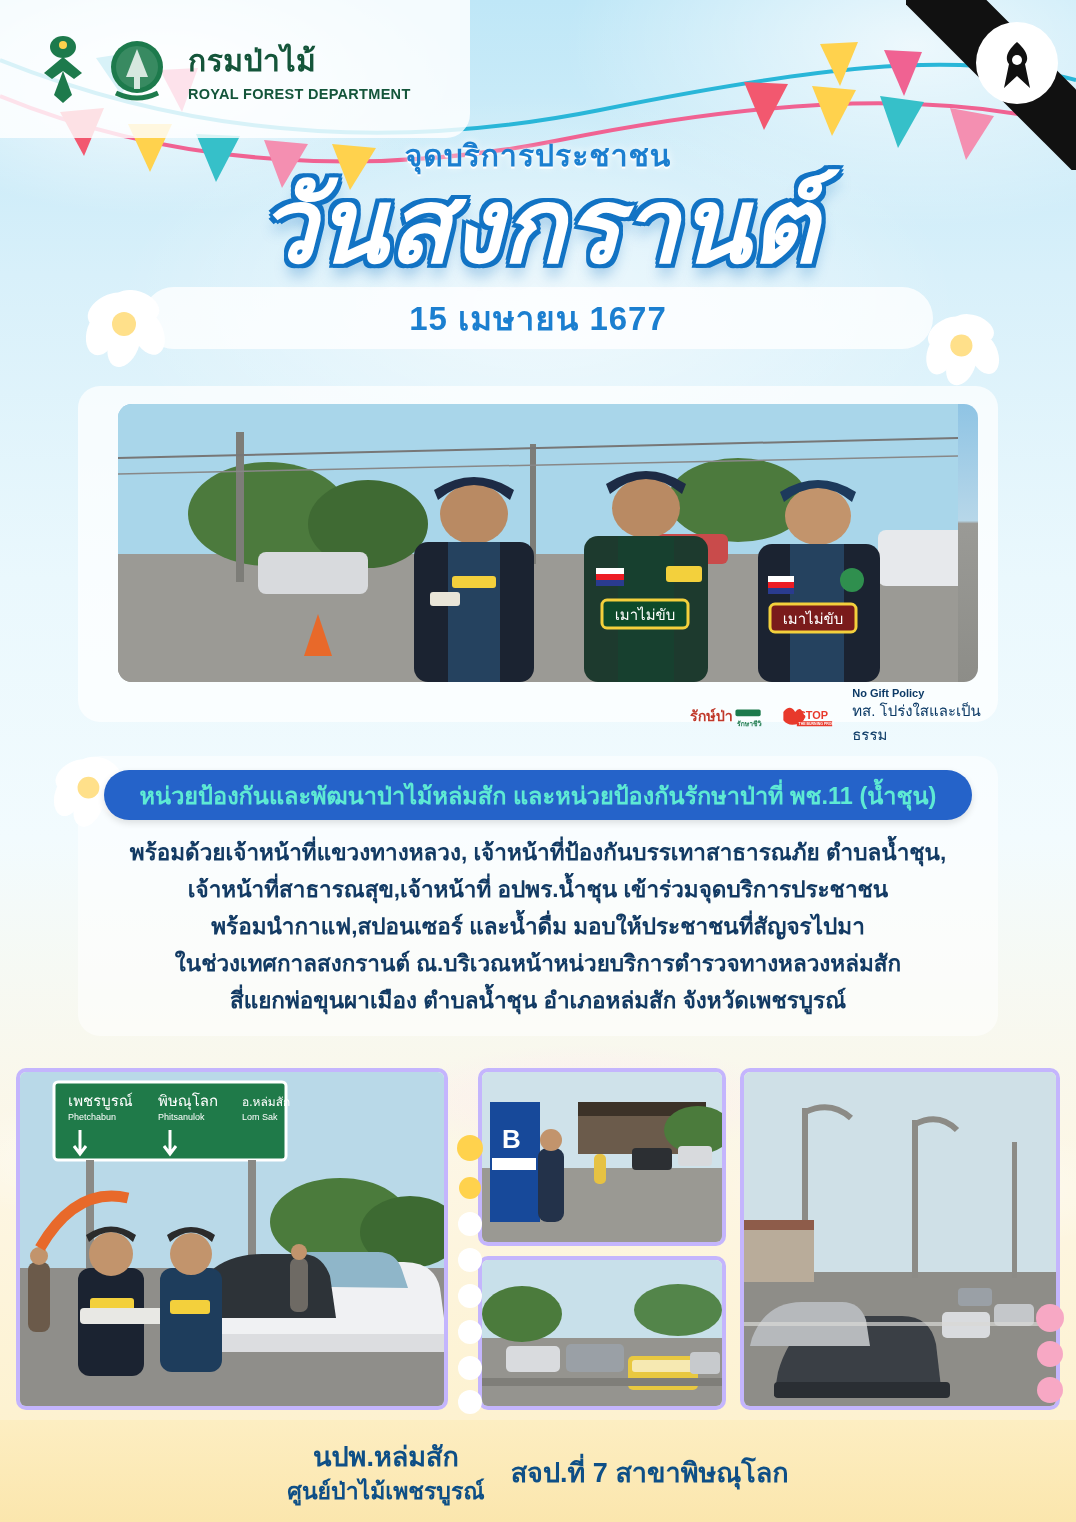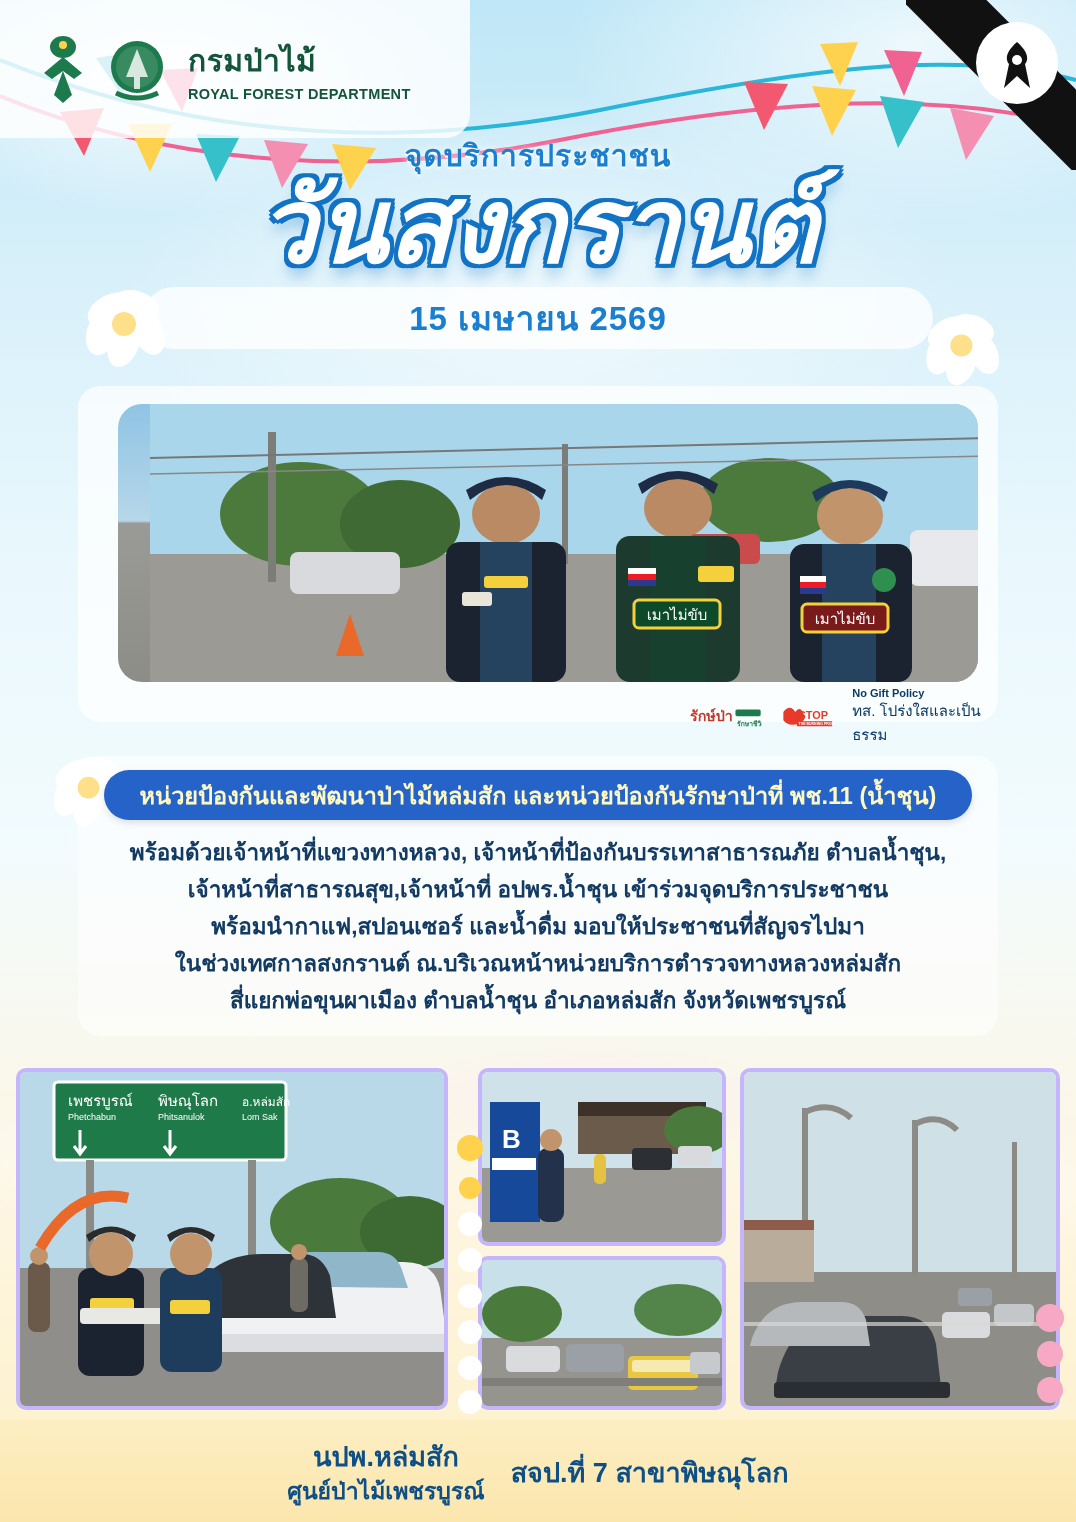--- a/index.html
+++ b/index.html
@@ -84,35 +84,34 @@
     font-size: 33px; color: #1b7fd0; font-weight: bold; letter-spacing: 1px;
   }
 
   
   .hero-card {
     position: absolute; left: 78px; top: 386px; width: 920px; height: 336px;
     background: rgba(255,255,255,.72); border-radius: 22px;
   }
   .hero-photo {
     position: absolute; left: 118px; top: 404px; width: 860px; height: 278px;
-    border-radius: 24px; overflow: hidden;
+    border-radius: 14px; overflow: hidden;
     background: linear-gradient(180deg,#8fc4e4 0%, #b7d7e9 42%, #9a9a96 43%, #8d8d88 100%);
-    padding-left: 32px;
   }
   .photo-credit {
     position: absolute; left: 690px; top: 696px; width: 300px; height: 42px;
     display: flex; align-items: center; gap: 18px; font-size: 11px; color: #0c3a66; font-weight: bold;
   }
 
   
   .blue-bar {
     position: absolute; left: 104px; top: 770px; width: 868px; height: 50px;
     background: #2563c9; border-radius: 26px;
     display: flex; align-items: center; justify-content: center;
-    color: #fef9c3; font-size: 23.5px; font-weight: bold;
+    color: #5eead4; font-size: 23.5px; font-weight: bold;
     box-shadow: 0 3px 7px rgba(0,0,0,.12);
   }
 
   
   .body-card {
     position: absolute; left: 78px; top: 756px; width: 920px; height: 280px;
     background: rgba(255,255,255,.55); border-radius: 22px; z-index: -1;
   }
   .body-text {
     position: absolute; left: 88px; top: 836px; width: 900px;
@@ -195,21 +194,21 @@
     <svg width="46" height="58" viewBox="0 0 46 58">
       <path d="M23 8 C14 16 10 24 15 30 L10 54 L23 42 L36 54 L31 30 C36 24 32 16 23 8 Z" fill="#111"></path>
       <circle cx="23" cy="26" r="5" fill="#fff"></circle>
     </svg>
   </div>
 </div>
 
 <div class="title-wrap">
   <div class="title-small">จุดบริการประชาชน</div>
   <div class="title-main">วันสงกรานต์</div>
-  <div class="date-pill">15 เมษายน 2569</div>
+  <div class="date-pill">15 เมษายน 1677</div>
 </div>
 
 <svg class="flower" style="left:64px; top:276px;" width="130" height="110" viewBox="0 0 130 110">
   <g fill="#ffffff">
     <ellipse cx="46" cy="34" rx="24" ry="15" transform="rotate(-28 46 34)"></ellipse>
     <ellipse cx="72" cy="30" rx="24" ry="15" transform="rotate(18 72 30)"></ellipse>
     <ellipse cx="84" cy="56" rx="24" ry="15" transform="rotate(66 84 56)"></ellipse>
     <ellipse cx="60" cy="68" rx="24" ry="15" transform="rotate(112 60 68)"></ellipse>
     <ellipse cx="38" cy="56" rx="24" ry="15" transform="rotate(-72 38 56)"></ellipse>
   </g>

